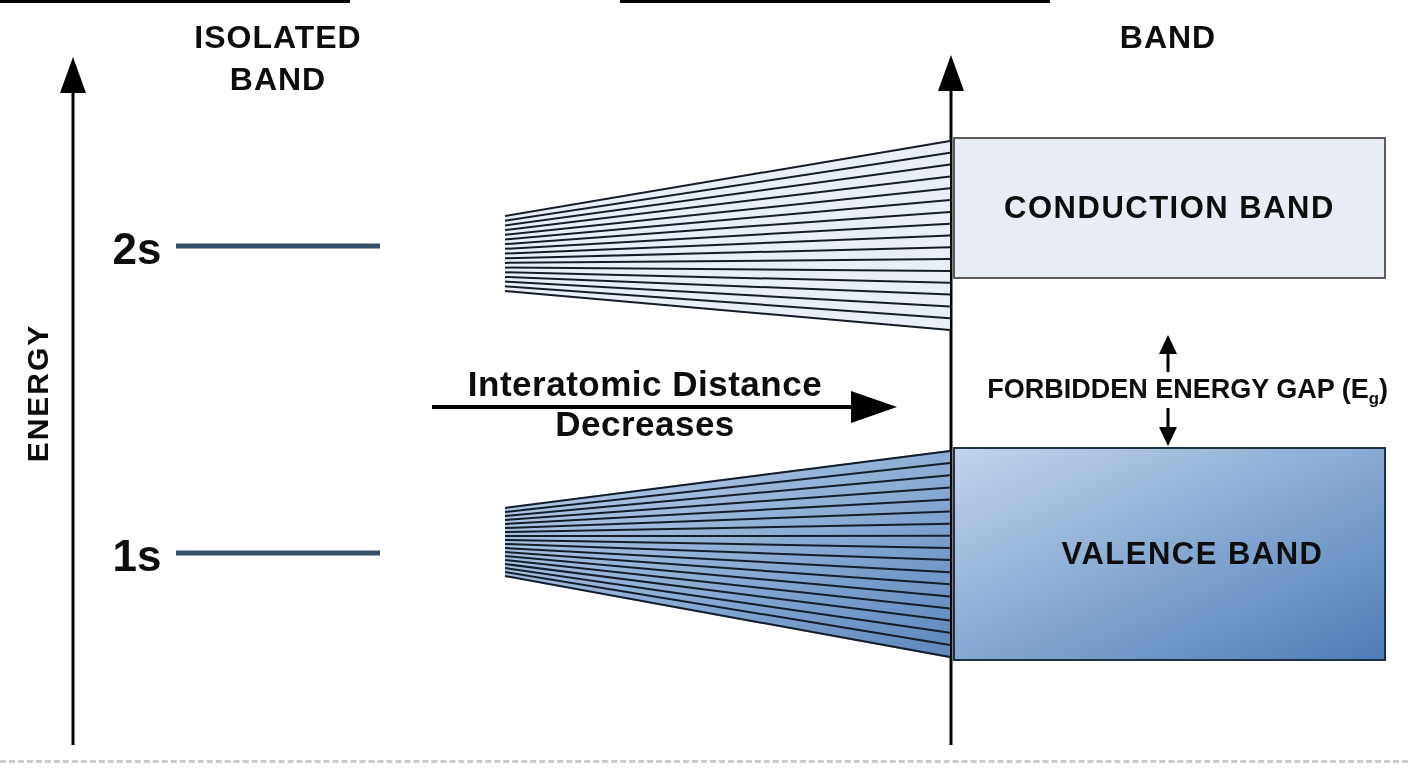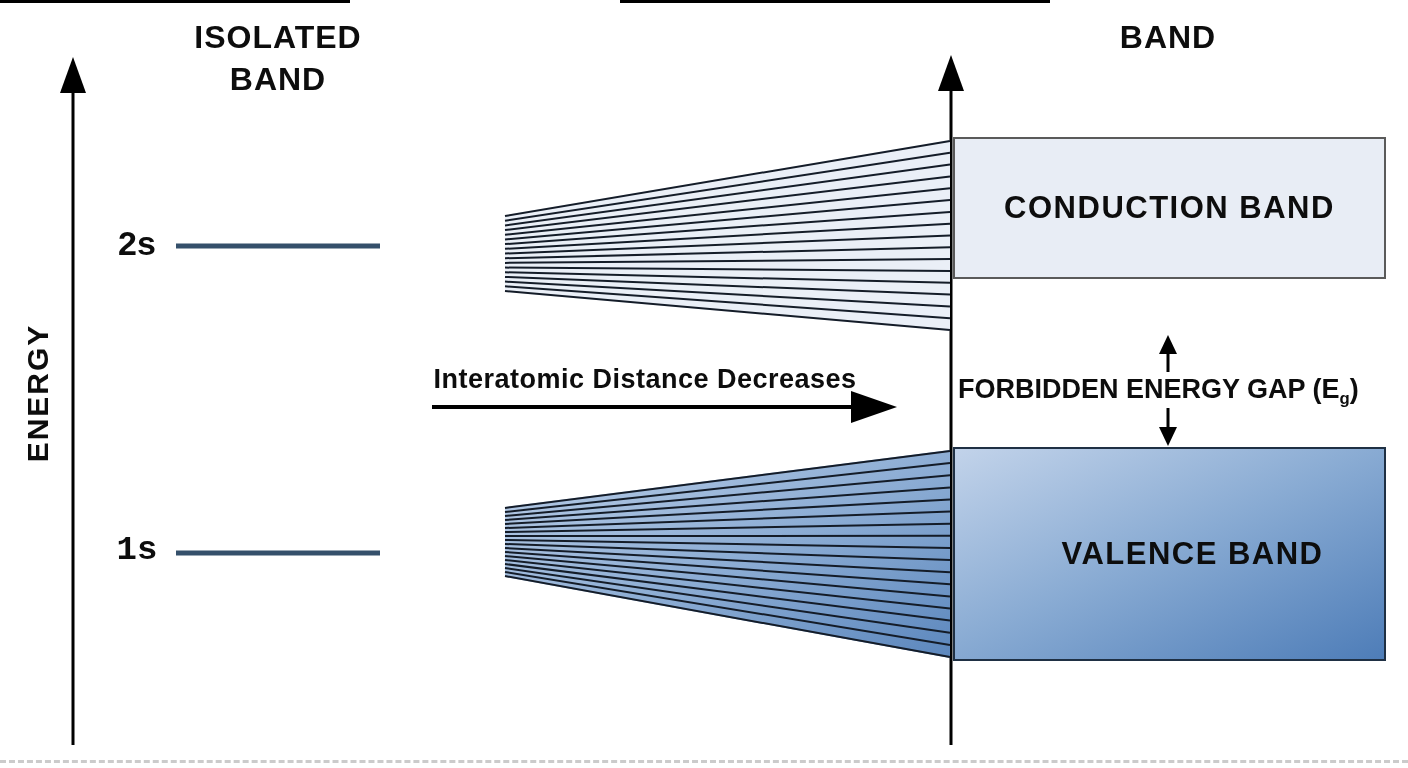--- a/index.html
+++ b/index.html
@@ -28,27 +28,27 @@
   }
   #left-title{left:128px;top:16px;width:300px;}
   #right-title{left:1018px;top:16px;width:300px;}
   #energy-label{
     left:-63px;top:377px;width:200px;height:32px;
     transform:rotate(-90deg);
     font-size:30px;font-weight:bold;text-align:center;
     letter-spacing:2px;color:var(--ink);
   }
   .level-label{
-    width:70px;font-size:34px;font-weight:bold;text-align:center;color:var(--ink);
+    width:70px;font-size:44px;font-weight:bold;text-align:center;color:var(--ink);
   }
   #level-label-2s{left:102px;top:224px;}
-  #level-label-1s{left:102px;top:531px;font-family:Liberation Mono, monospace;}
+  #level-label-1s{left:102px;top:531px;}
   #interatomic-label{
     left:420px;top:364px;width:450px;
-    font-size:27px;font-weight:bold;text-align:center;color:var(--ink);
+    font-size:35px;font-weight:bold;text-align:center;color:var(--ink);
     letter-spacing:0.5px;
   }
   .band-box{
     left:953px;width:433px;
     display:flex;align-items:center;justify-content:center;
     font-size:31px;font-weight:bold;letter-spacing:1.5px;
     color:var(--ink);
   }
   #conduction-box{
     top:137px;height:142px;
@@ -56,21 +56,21 @@
     border:2px solid var(--conduction_border);
   }
   #valence-box{
     top:447px;height:214px;
     background:linear-gradient(155deg,var(--valence_top) 0%,var(--valence_mid) 48%,var(--valence_bottom) 100%);
     border:2px solid var(--valence_border);
     padding-left:46px;
   }
   #gap-label{
     left:958px;top:374px;width:430px;
-    font-size:27px;font-weight:bold;text-align:left;color:var(--ink);
+    font-size:27px;font-weight:bold;text-align:right;color:var(--ink);
     white-space:nowrap;
   }
   #gap-label sub{font-size:0.62em;}
   #diagram-svg{left:0;top:0;}
   .axis-line{stroke:#000;stroke-width:3;}
   .axis-head{fill:#000;}
   .level-line{stroke:var(--level_line);stroke-width:5;}
   g[data-fan] line{stroke:var(--fan_line);stroke-width:2;}
   .mid-arrow-line{stroke:#000;stroke-width:4;}
   .gap-arrow-line{stroke:#000;stroke-width:3;}

